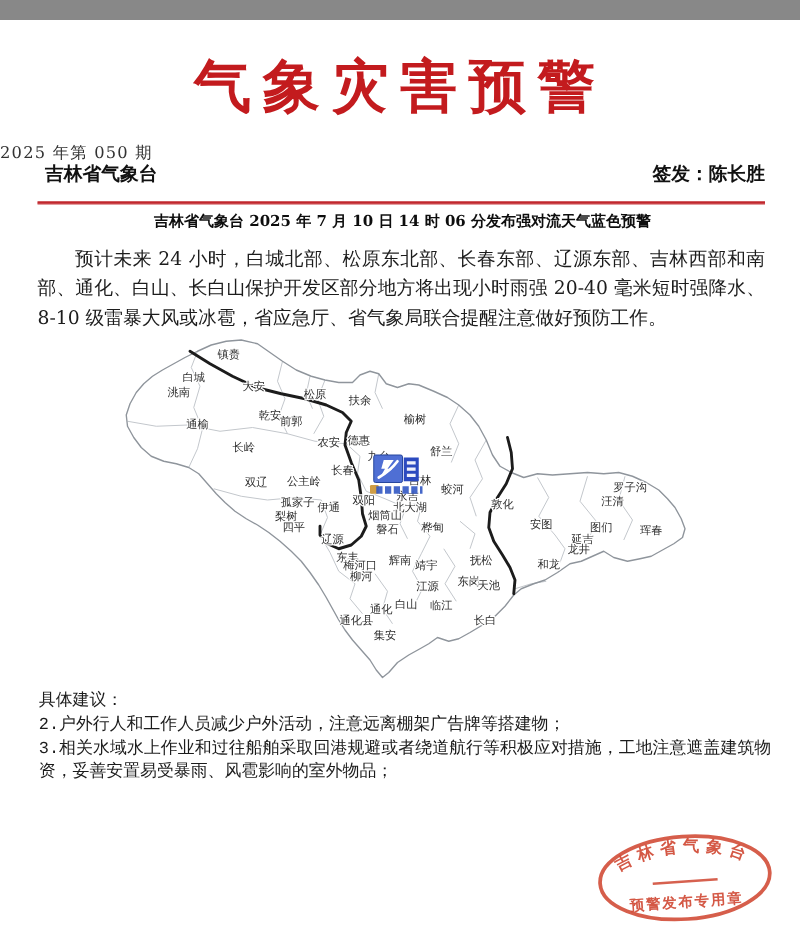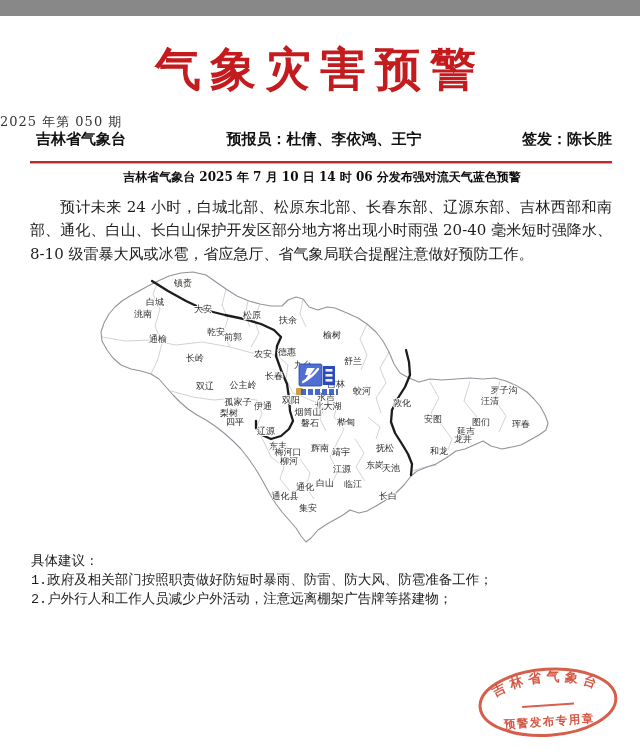--- a/index.html
+++ b/index.html
@@ -59,21 +59,20 @@
 <body>
 
 <div class="page">
 
   <div class="title">气象灾害预警</div>
 
   <div class="issue">2025 年第 050 期</div>
 
   <div class="info-row">
     <span>吉林省气象台</span>
-    <span>预报员：杜倩、李依鸿、王宁</span>
     <span>签发：陈长胜</span>
   </div>
 
   <div class="rule"></div>
 
   <div class="headline">吉林省气象台 2025 年 7 月 10 日 14 时 06 分发布强对流天气蓝色预警</div>
 
   <div class="body-text">预计未来 24 小时，白城北部、松原东北部、长春东部、辽源东部、吉林西部和南部、通化、白山、长白山保护开发区部分地方将出现小时雨强 20-40 毫米短时强降水、8-10 级雷暴大风或冰雹，省应急厅、省气象局联合提醒注意做好预防工作。</div>
 
   <svg class="map" width="475" height="290" viewBox="88 247 475 290" xmlns="http://www.w3.org/2000/svg">
@@ -189,22 +188,22 @@
       <rect x="323" y="347" width="12" height="19" fill="#2b4abf"></rect>
       <rect x="325.5" y="350" width="7" height="2.6" fill="#ffffff" opacity="0.92"></rect>
       <rect x="325.5" y="355" width="7" height="2.6" fill="#ffffff" opacity="0.92"></rect>
       <rect x="325.5" y="360" width="7" height="2.6" fill="#ffffff" opacity="0.92"></rect>
       <line x1="301" y1="373" x2="338" y2="373" stroke-width="6" stroke-dasharray="5 2" opacity="0.9" stroke="#3358c4"></line>
     </g>
   </svg>
 
   <div class="suggestions">
     <div class="line">具体建议：</div>
-    <div class="line">1.政府及相关部门按照职责做好防短时暴雨、防雷、防大风、防雹准备工作；</div>
     <div class="line">2.户外行人和工作人员减少户外活动，注意远离棚架广告牌等搭建物；</div>
+    <div class="line">3.相关水域水上作业和过往船舶采取回港规避或者绕道航行等积极应对措施，工地注意遮盖建筑物资，妥善安置易受暴雨、风雹影响的室外物品；</div>
   </div>
 
   <svg class="stamp" width="172" height="92" viewBox="0 0 172 92" xmlns="http://www.w3.org/2000/svg">
     <defs>
       <path id="stamp-arc" d="M 16,56 A 62,30 0 0 1 148,56" fill="none"></path>
     </defs>
     <ellipse cx="82" cy="45" rx="68" ry="33" fill="none" stroke="#d2503c" stroke-width="3" opacity="0.92"></ellipse>
     <text font-size="13" letter-spacing="5" opacity="0.95">
       <textPath href="#stamp-arc" startOffset="50%" text-anchor="middle">吉林省气象台</textPath>
     </text>

